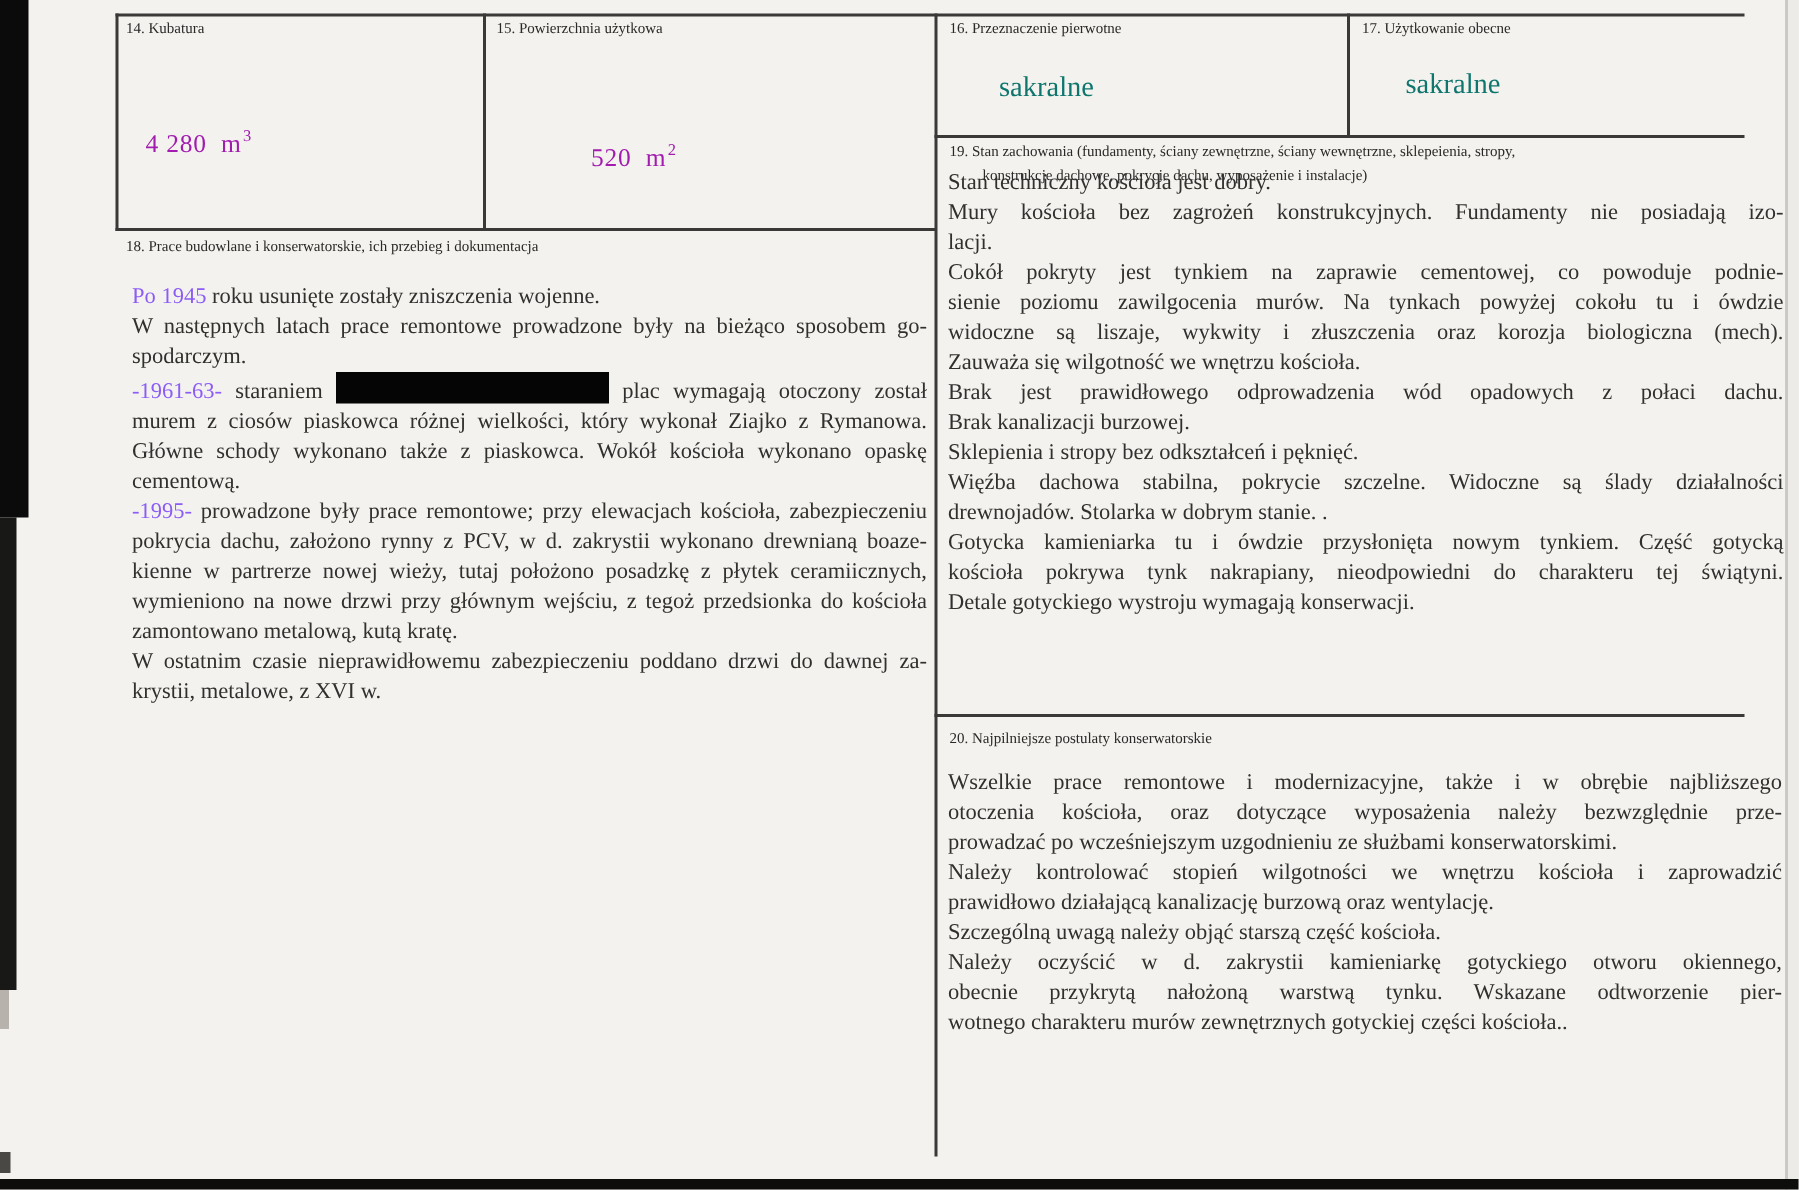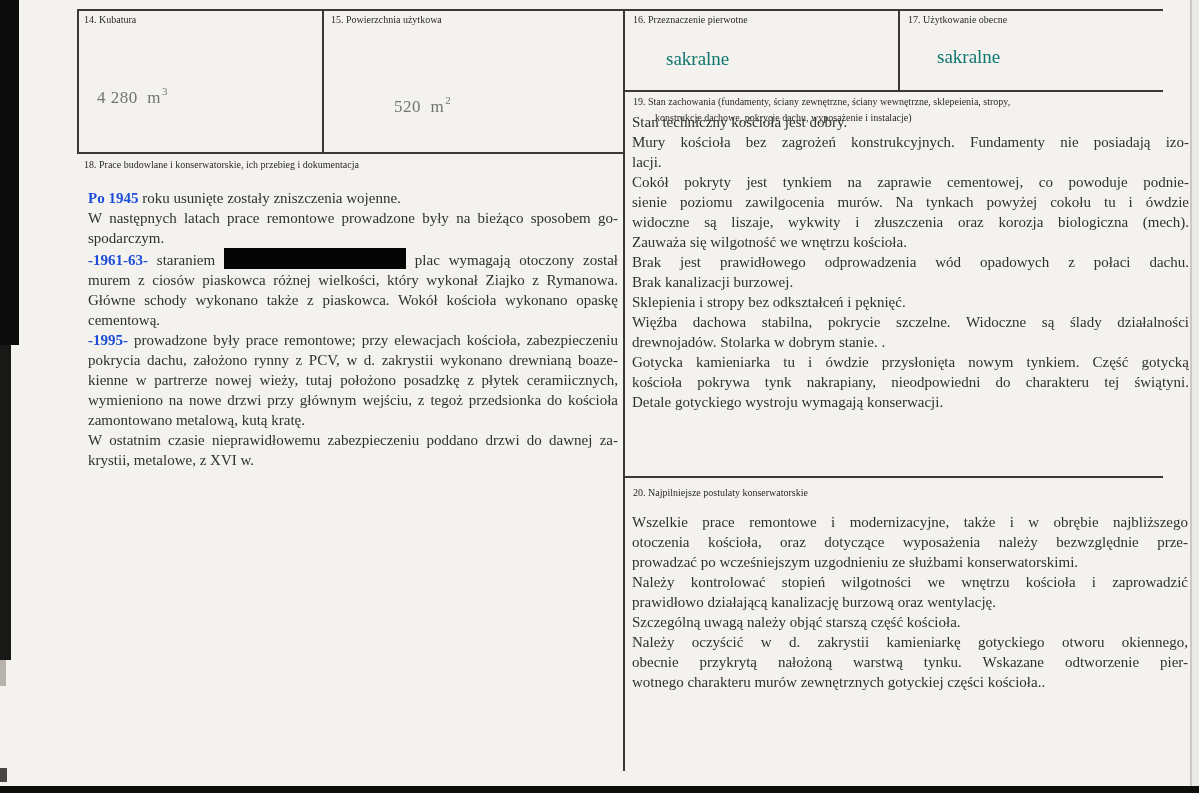--- a/index.html
+++ b/index.html
@@ -22,27 +22,27 @@
   .edge-left-4{position:absolute;left:0;top:768px;width:7px;height:14px;background:#4a4845;}
   .edge-bottom{position:absolute;left:0;top:786px;width:1199px;height:7px;background:#0d0d0c;}
   .page-edge{position:absolute;left:1190px;top:0;width:2px;height:793px;background:#ccc9c4;}
   .right-margin{position:absolute;left:1192px;top:0;width:7px;height:793px;background:#edebe7;}
   
   .hline,.vline{position:absolute;background:#3a3938;}
   .hline{height:2px;}
   .vline{width:2px;}
   
   .flabel{position:absolute;font-size:10px;color:#2a2927;white-space:nowrap;}
-  .fvalue{position:absolute;font-size:17px;color:#737373;white-space:nowrap;letter-spacing:.5px;}
+  .fvalue{position:absolute;font-size:17px;color:#a21caf;white-space:nowrap;letter-spacing:.5px;}
   .fvalue sup{font-size:11px;position:relative;top:-1px;left:1px;}
   .bigvalue{position:absolute;font-size:19px;color:#0f766e;white-space:nowrap;}
   .para{position:absolute;font-size:15px;line-height:20px;color:#30302e;}
   .tline{width:100%;}
   .tline.just{text-align:justify;text-align-last:justify;}
-  .tline .bold{font-weight:bold;color:#1d4ed8;}
+  .tline .bold{font-weight:normal;color:#8b5cf6;}
   .redact{display:inline-block;width:182px;height:21px;background:#050505;vertical-align:-4px;}
 </style>
 </head>
 <body>
 
 <div class="page">
 
   <div class="edge-left-1"></div>
   <div class="edge-left-2"></div>
   <div class="edge-left-3"></div>

